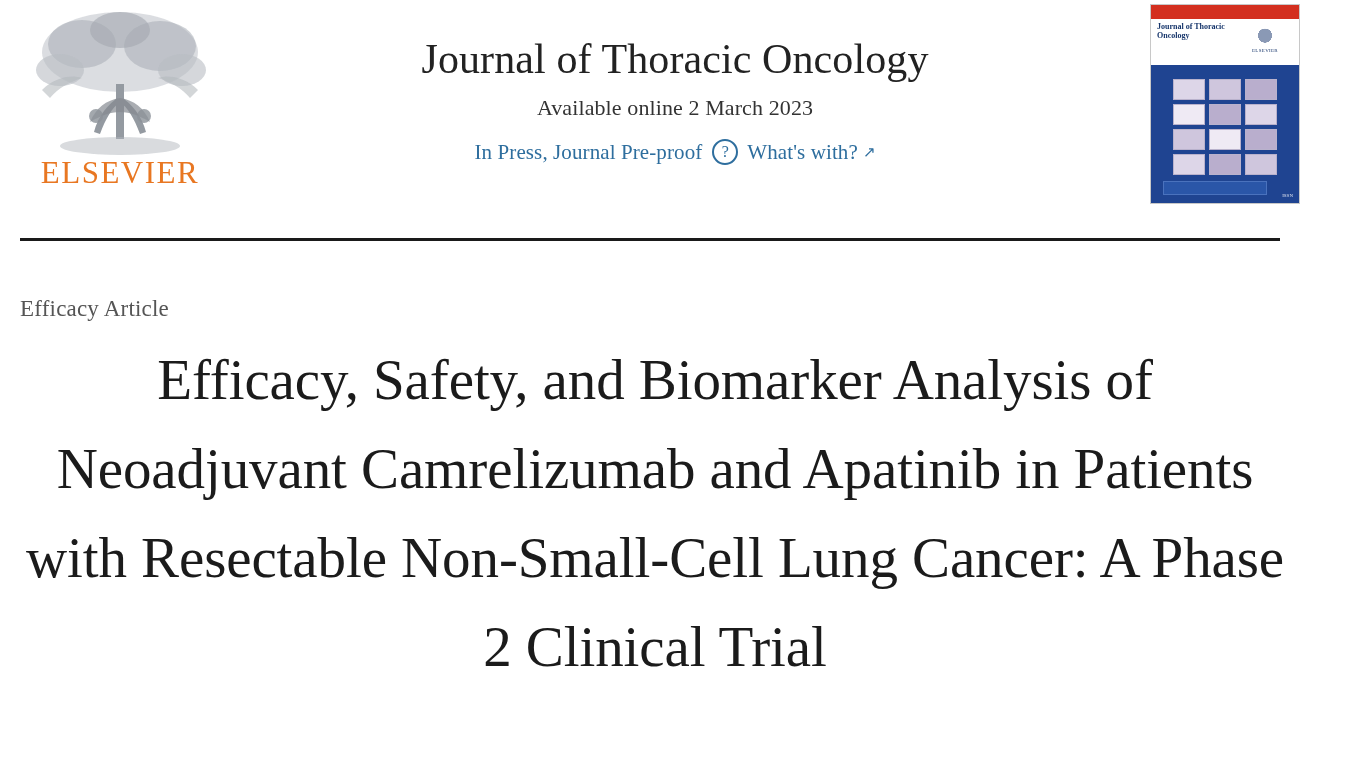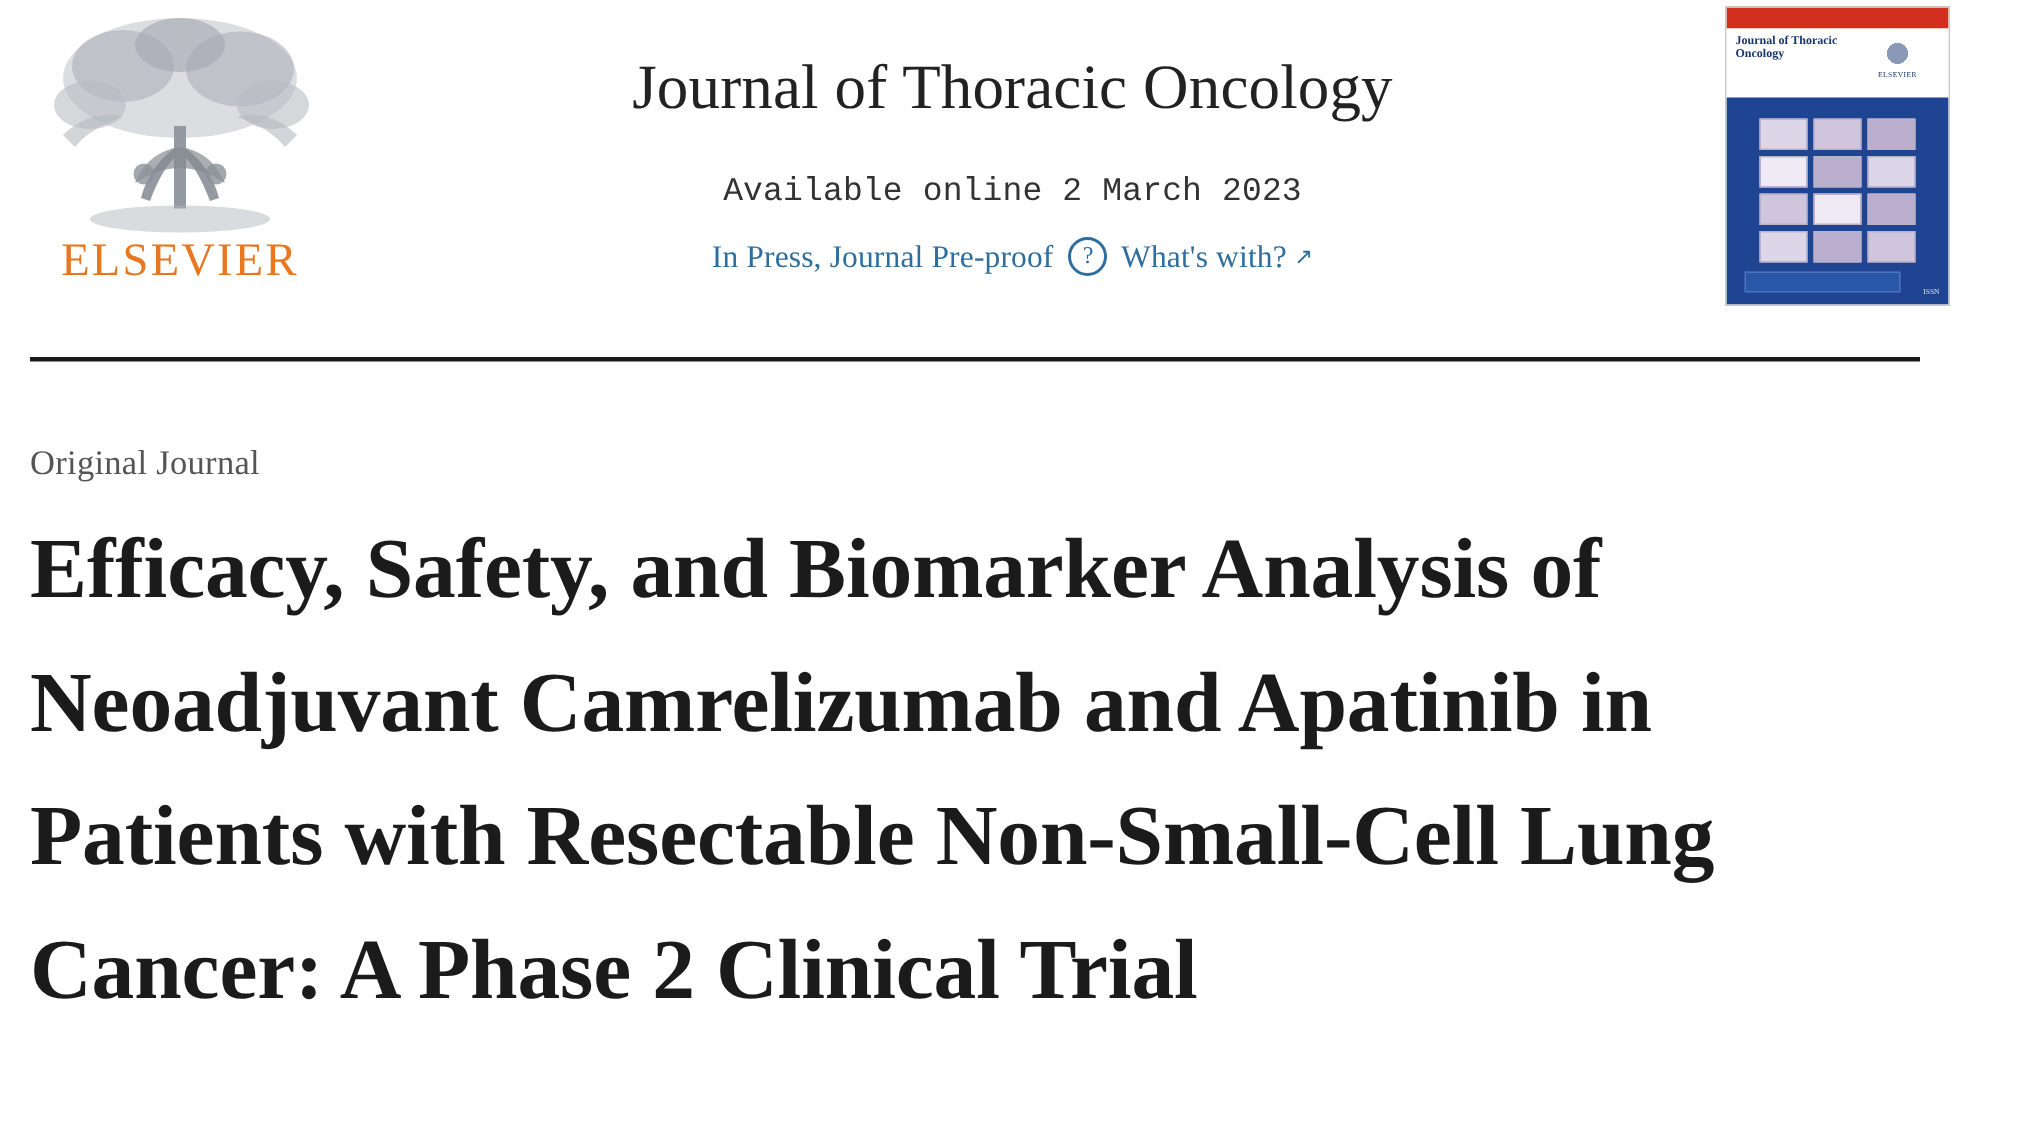--- a/index.html
+++ b/index.html
@@ -67,24 +67,24 @@
   .journal-title {
     font-family: "Liberation Serif", serif;
     font-size: 42px;
     font-weight: 400;
     color: #222222;
     line-height: 1.12;
     letter-spacing: 0.1px;
   }
 
   .journal-avail {
-    font-family: Liberation Mono, monospace;
+    font-family: Liberation Serif, serif;
     font-size: 22px;
     color: #333333;
-    margin-top: 32px;
+    margin-top: 12px;
     letter-spacing: 0.1px;
   }
 
   .journal-status-row {
     margin-top: 18px;
     display: flex;
     align-items: center;
     justify-content: center;
     gap: 10px;
     font-size: 21px;
@@ -225,23 +225,24 @@
     font-size: 23px;
     color: #555555;
     letter-spacing: 0.2px;
   }
 
   .article-title {
     font-family: "Liberation Serif", serif;
     font-size: 57px;
     line-height: 1.56;
     color: #1b1b1b;
-    font-weight: 700;
+    font-weight: 400;
     margin-top: 14px;
     letter-spacing: -0.1px;
+    text-align: center;
   }
 </style>
 </head>
 <body>
 
 <div class="page">
 
   <div class="masthead">
 
     <div class="publisher-logo">
@@ -309,17 +310,17 @@
         <div class="cover-strip"></div>
         <div class="cover-footnote">ISSN</div>
       </div>
     </div>
 
   </div>
 
   <div class="divider"></div>
 
   <div class="article">
-    <div class="article-type">Original Journal</div>
+    <div class="article-type">Efficacy Article</div>
     <h1 class="article-title">Efficacy, Safety, and Biomarker Analysis of Neoadjuvant Camrelizumab and Apatinib in Patients with Resectable Non-Small-Cell Lung Cancer: A Phase 2 Clinical Trial</h1>
   </div>
 
 </div>
 
 </body></html>

